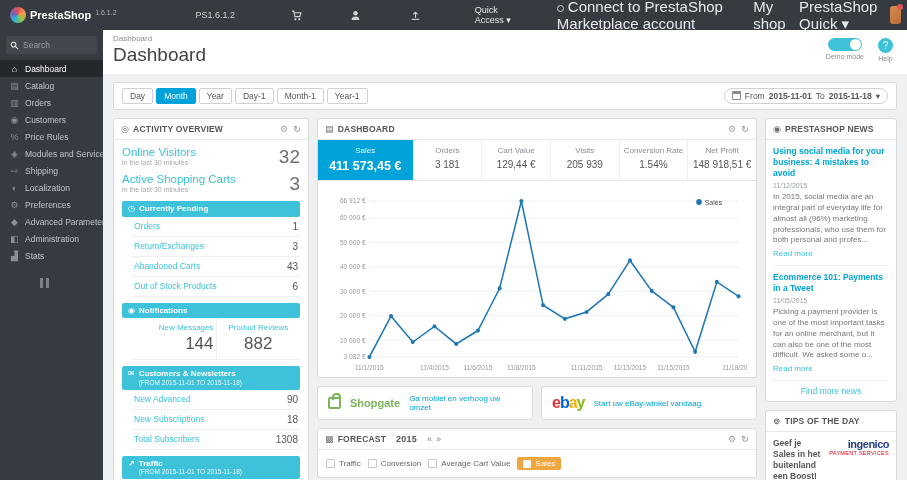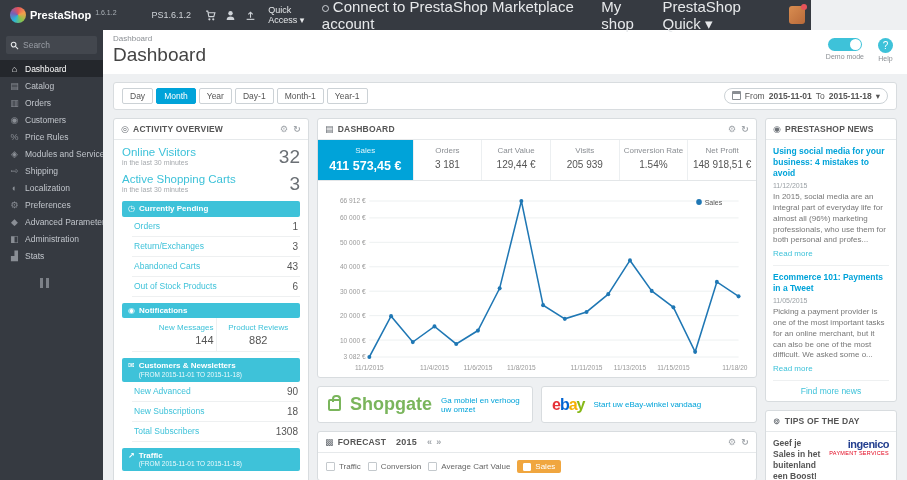--- a/index.html
+++ b/index.html
@@ -3,22 +3,22 @@
 <meta charset="utf-8">
 <style>
   :root{
     --dark:#363a41; --darker:#24272c; --blue:#00a3d9; --teal:#3ec2d9;
     --border:#d8dcdf; --text:#555; --bg:#eef0f2;
   }
   *{box-sizing:border-box;margin:0;padding:0;}
   body{width:907px;height:480px;overflow:hidden;background:var(--bg);
        font-family:"Liberation Sans","DejaVu Sans",sans-serif;font-size:10px;color:var(--text);}
   
-  .topbar{position:fixed;top:0;left:0;width:811px;height:30px;background:var(--dark);
-          display:flex;align-items:center;color:#fff;z-index:50;padding:0 6px;}
+  .topbar{position:fixed;top:0;left:0;width:907px;height:30px;background:var(--dark);
+          display:flex;align-items:center;color:#fff;z-index:50;padding:0 6px;gap:44px;}
   .brand{display:flex;align-items:center;gap:4px;padding:0 4px;}
   .logo-circle{width:16px;height:16px;border-radius:50%;
      background:conic-gradient(#e6535a,#f29e4c,#8bc34a,#29b6d8,#7a5fb5,#e6535a);display:inline-block;}
   .brand-name{font-weight:bold;font-size:11px;}
   .brand-ver{font-size:7px;color:#aab0b6;margin-top:-6px;}
   .ps-ver{font-size:9px;color:#cfd3d8;margin:0 10px 0 6px;padding-left:25px;}
   .tb-icon{width:18px;height:18px;display:flex;align-items:center;justify-content:center;margin:0 2px;cursor:pointer;}
   .tb-icon svg{width:11px;height:11px;}
   .qa{font-size:9px;margin-left:8px;color:#e7e9eb;cursor:pointer;}
   .tb-right{margin-left:auto;display:flex;align-items:center;gap:12px;font-size:15px;color:#e7e9eb;}
@@ -83,41 +83,41 @@
       margin-top:6px;display:flex;gap:4px;align-items:flex-start;line-height:1.2;}
   .sec-sub{display:block;font-size:6.5px;font-weight:normal;opacity:.9;}
   .sec-rows{margin-left:10px;}
   .srow{display:flex;justify-content:space-between;align-items:center;padding:4px 2px;border-bottom:1px solid #eef0f1;}
   .srow .lbl{color:var(--teal);font-size:8.5px;cursor:pointer;}
   .srow .val{color:#555;font-size:10px;}
   .cols2{margin-left:10px;display:flex;border-bottom:1px solid #eef0f1;}
   .c2{flex:1;text-align:center;padding:5px 2px;}
   .c2:first-child{border-right:1px solid #eef0f1;text-align:right;}
   .c2 .lbl{color:var(--teal);font-size:8px;display:block;cursor:pointer;}
-  .c2 .val{font-size:11px;color:#555;margin-top:2px;}
+  .c2 .val{font-size:17px;color:#555;margin-top:2px;}
   .ga-link{margin-left:10px;padding:7px 2px;color:var(--teal);font-size:8px;display:flex;gap:4px;align-items:center;cursor:pointer;}
   
   .metrics{display:flex;border-bottom:1px solid #e3e6e8;}
   .metric{flex:1;text-align:center;padding:6px 4px 7px;border-right:1px solid #eceff1;cursor:pointer;}
   .metric:last-child{border-right:0;}
   .m-label{font-size:8px;color:#8a8e93;}
   .m-value{font-size:10px;color:#555;margin-top:4px;}
   .metric.active{flex:1.45;background:var(--blue);}
   .metric.active .m-label{color:#dff4fb;}
   .metric.active .m-value{color:#fff;font-size:12.5px;font-weight:bold;}
   .chart-wrap{padding:6px 8px 2px;}
   .chart-wrap svg{display:block;width:100%;height:188px;}
   
   .promos{display:flex;gap:8px;margin-top:8px;}
   .promo{flex:1;background:#fff;border:1px solid var(--border);border-radius:3px;padding:7px 10px;
       display:flex;align-items:center;gap:9px;}
   .sg-bag{width:13px;height:12px;border:2px solid #7ab55c;border-radius:2px;position:relative;flex:none;}
   .sg-bag::before{content:"";position:absolute;left:2px;top:-6px;width:5px;height:5px;border:2px solid #7ab55c;
       border-bottom:0;border-radius:4px 4px 0 0;}
-  .sg-name{color:#7ab55c;font-size:18px;font-weight:bold;}
+  .sg-name{color:#7ab55c;font-size:11px;font-weight:bold;}
   .promo-link{color:var(--blue);font-size:8px;cursor:pointer;}
   .ebay{font-size:16px;font-weight:bold;letter-spacing:-1px;}
   .eb-e{color:#e53238;} .eb-b{color:#0064d2;} .eb-a{color:#f5af02;} .eb-y{color:#86b817;}
   
   .forecast{margin-top:8px;}
   .fc-year{font-size:9px;font-weight:bold;color:#555;margin-left:6px;}
   .fc-nav{color:#a0a5aa;font-size:9px;margin-left:6px;display:flex;gap:4px;}
   .fc-nav span{cursor:pointer;}
   .fc-body{padding:7px 8px;display:flex;gap:7px;align-items:center;}
   .lg-item{display:flex;align-items:center;gap:4px;font-size:8px;color:#666;cursor:pointer;}

